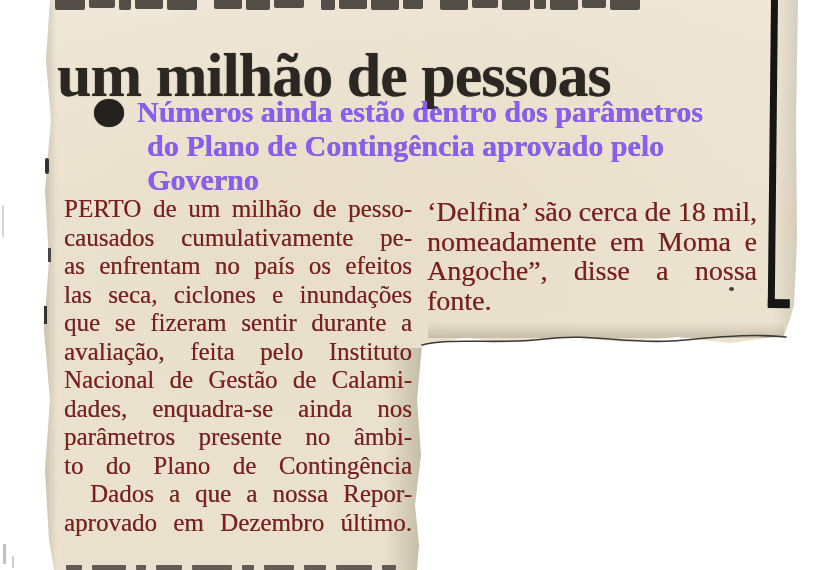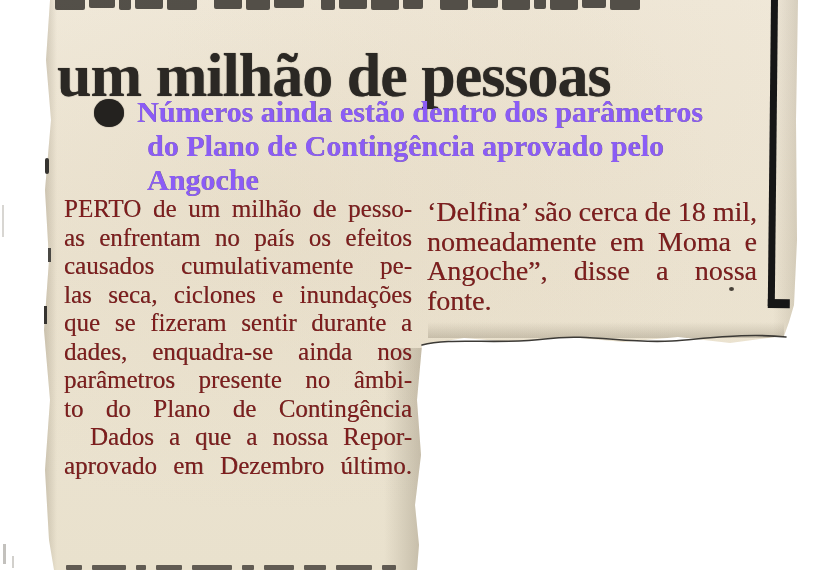--- a/index.html
+++ b/index.html
@@ -121,30 +121,32 @@
     <div class="frag" style="width:30px;height:10px"></div>
   </div>
 
   <h1 class="headline">um milhão de pessoas</h1>
 
   <div class="subhead">
     <div class="bullet"></div>
     <div class="subhead-text">
       <div class="sl">Números ainda estão dentro dos parâmetros</div>
       <div class="sl ind">do Plano de Contingência aprovado pelo</div>
-      <div class="sl ind">Angoche</div>
+      <div class="sl ind">Governo</div>
     </div>
   </div>
 
   <div class="col col-left">
     <div class="bl">PERTO de um milhão de pesso-</div>
+    <div class="bl">causados cumulativamente pe-</div>
     <div class="bl">as enfrentam no país os efeitos</div>
-    <div class="bl">causados cumulativamente pe-</div>
     <div class="bl">las seca, ciclones e inundações</div>
     <div class="bl">que se fizeram sentir durante a</div>
+    <div class="bl">avaliação, feita pelo Instituto</div>
+    <div class="bl">Nacional de Gestão de Calami-</div>
     <div class="bl">dades, enquadra-se ainda nos</div>
     <div class="bl">parâmetros presente no âmbi-</div>
     <div class="bl">to do Plano de Contingência</div>
     <div class="bl indent">Dados a que a nossa Repor-</div>
     <div class="bl">aprovado em Dezembro último.</div>
   </div>
 
   <div class="col col-right">
     <div class="bl">‘Delfina’ são cerca de 18 mil,</div>
     <div class="bl">nomeadamente em Moma e</div>

